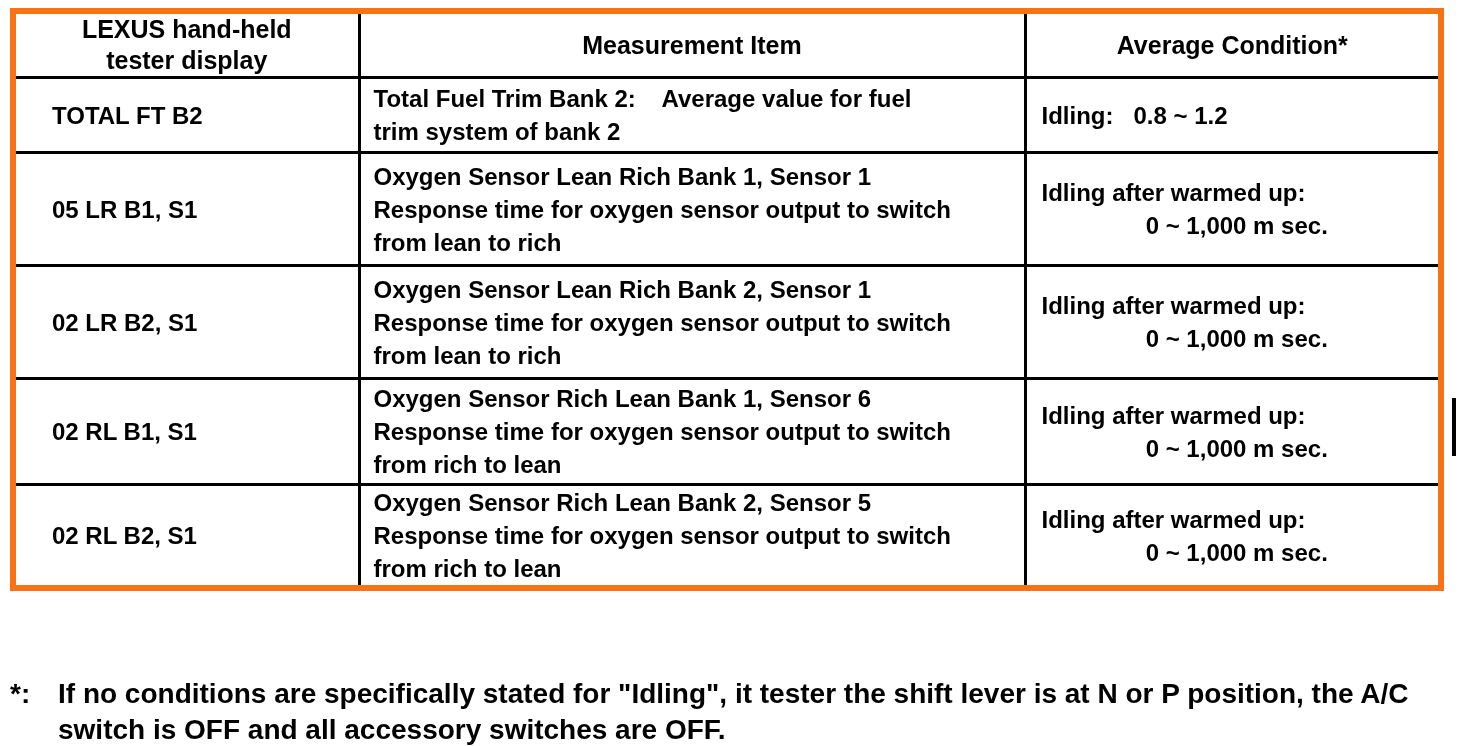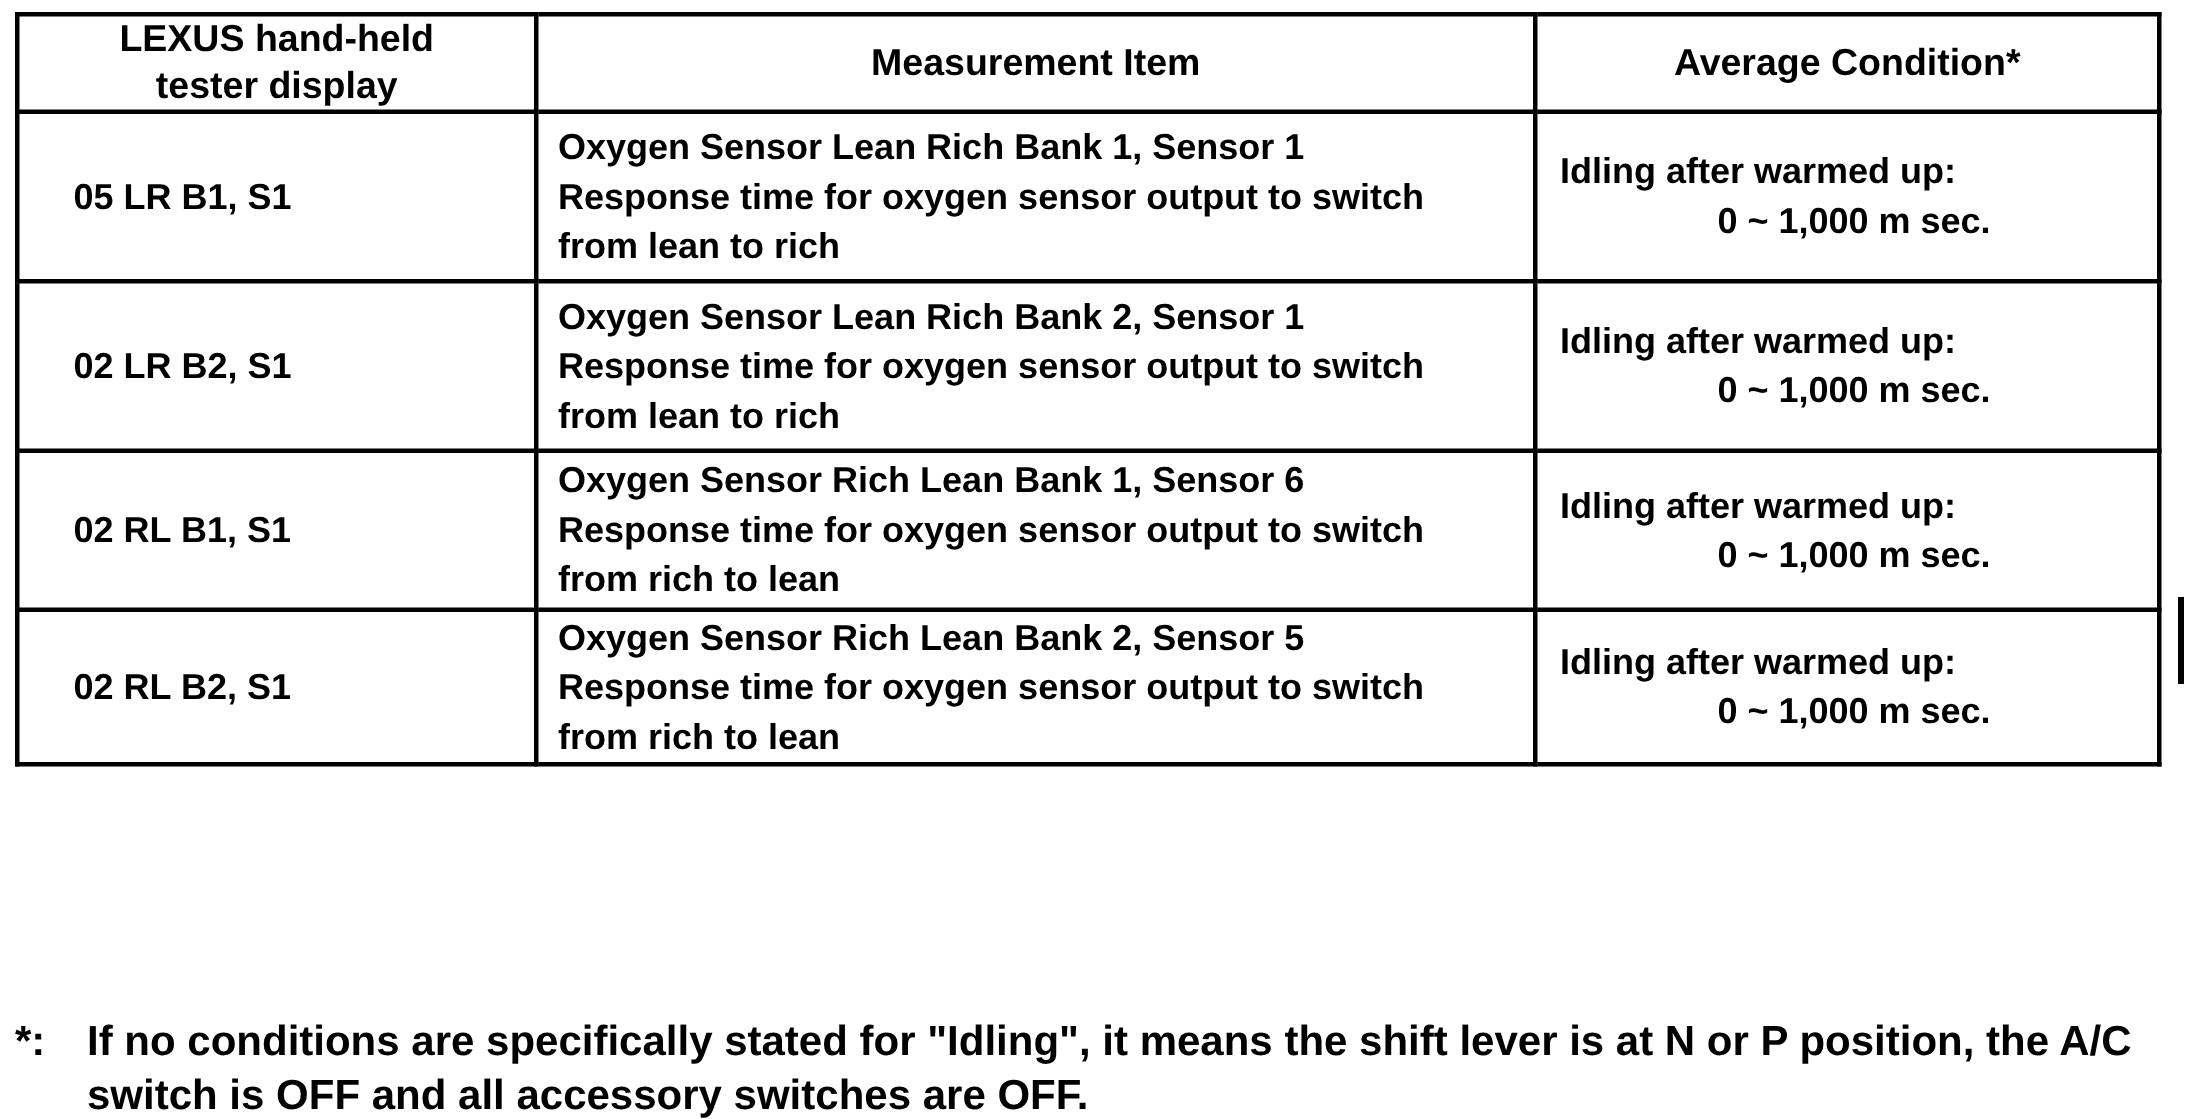--- a/index.html
+++ b/index.html
@@ -18,21 +18,21 @@
     width: 1472px; height: 746px;
     background: #ffffff;
   }
   table.spec {
     position: absolute;
     left: 10px;
     top: 8px;
     width: 1428px;
     border-collapse: collapse;
     table-layout: fixed;
-    border: 2px solid #f97316;
+    border: 6px solid #f97316;
   }
   .spec th, .spec td {
     border: 3px solid #000000;
     vertical-align: middle;
     overflow: hidden;
   }
   .spec th {
     font-size: 25px;
     font-weight: bold;
     text-align: center;
@@ -97,20 +97,32 @@
         <tr class="hdr">
       <th>
         <div>LEXUS hand-held</div>
         <div>tester display</div>
       </th>
       <th>Measurement Item</th>
       <th>Average Condition*</th>
     </tr>
 
 
+    <tr class="r-2ln">
+      <td class="c1">
+        <div class="ln">TOTAL FT B2</div>
+      </td>
+      <td class="c2">
+        <div class="ln">Total Fuel Trim Bank 2:    Average value for fuel</div>
+        <div class="ln">trim system of bank 2</div>
+      </td>
+      <td class="c3">
+        <div class="ln">Idling:   0.8 ~ 1.2</div>
+      </td>
+    </tr>
 
     <tr class="r-3ln">
       <td class="c1">
         <div class="ln">05 LR B1, S1</div>
       </td>
       <td class="c2">
         <div class="ln">Oxygen Sensor Lean Rich Bank 1, Sensor 1</div>
         <div class="ln">Response time for oxygen sensor output to switch</div>
         <div class="ln">from lean to rich</div>
       </td>
@@ -163,19 +175,19 @@
         <div class="ln">Idling after warmed up:</div>
         <div class="ln cond-line2">0 ~ 1,000 m sec.</div>
       </td>
     </tr>
   </tbody>
     </table>
 
   <div class="footnote">
     <div class="fn-marker">*:</div>
     <div class="fn-text">
-      <div class="ln">If no conditions are specifically stated for "Idling", it means the shift lever is at N or P position, the A/C</div>
+      <div class="ln">If no conditions are specifically stated for "Idling", it tester the shift lever is at N or P position, the A/C</div>
       <div class="ln">switch is OFF and all accessory switches are OFF.</div>
     </div>
   </div>
 
   <div class="margin-tick"></div>
 </div>
 
 </body></html>

